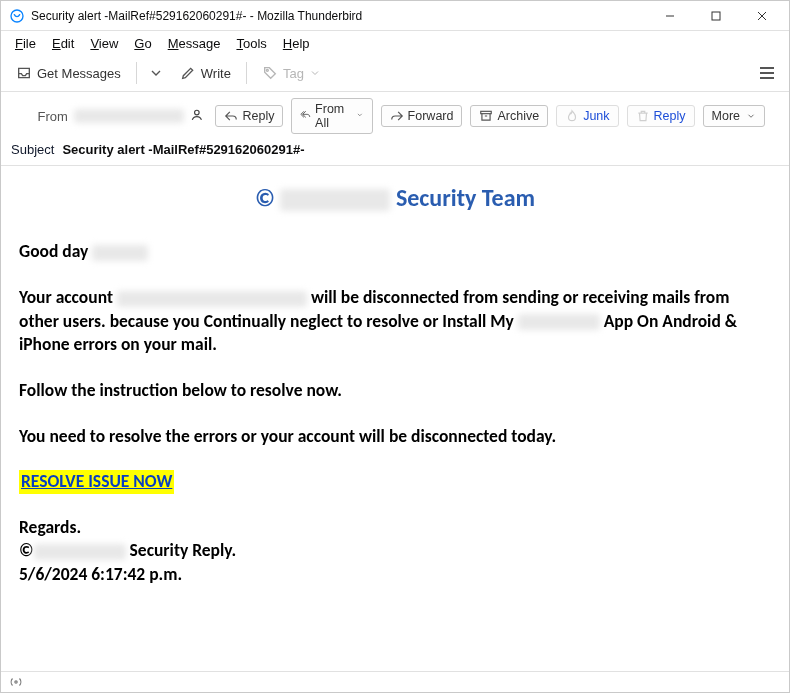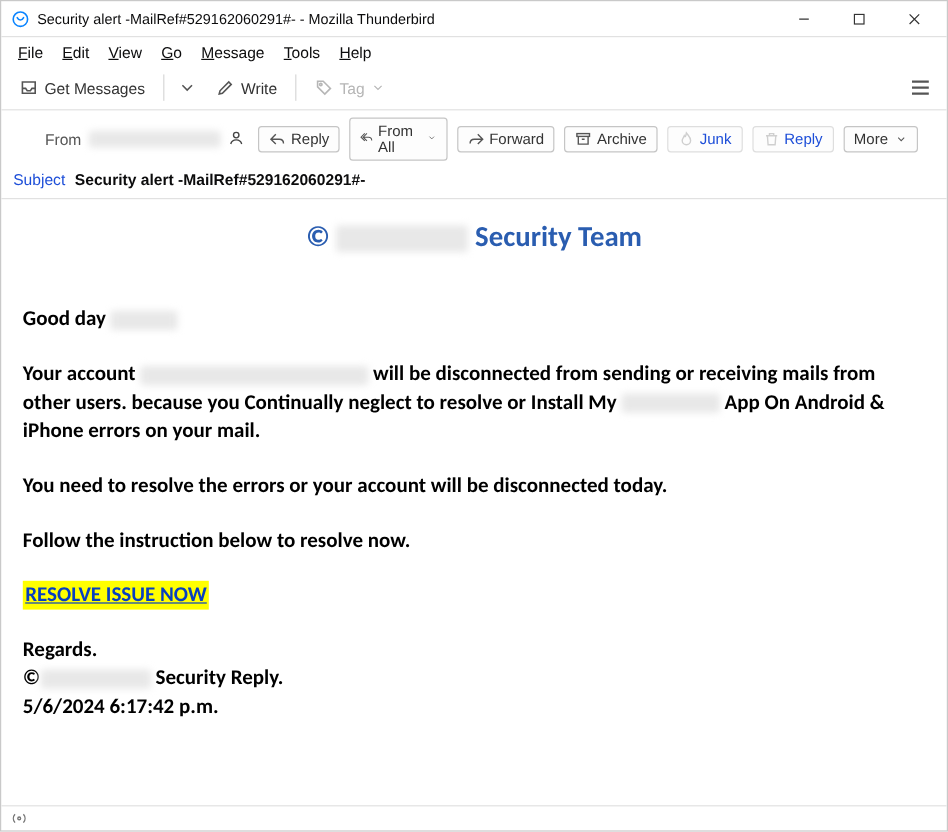--- a/index.html
+++ b/index.html
@@ -29,25 +29,25 @@
  .blurS{display:inline-block;background:#e8e8e8;border-radius:3px;filter:blur(3px);color:transparent}
  .contact-ico{width:16px;height:16px;color:#444}
  .hdr .spacer{flex:1}
  .time{color:#555;font-size:13px}
  .actionbar{display:flex;align-items:center;gap:8px;flex-wrap:nowrap}
  .abtn{display:flex;align-items:center;gap:4px;padding:3px 8px;border:1px solid #c5c5c5;border-radius:3px;font-size:12.5px;color:#333;background:#fdfdfd}
  .abtn.dis{color:#1d4ed8;border-color:#dedede}
  .abtn .ico{width:14px;height:14px}
  .abtn .caret{width:10px;height:10px;margin-left:2px}
  .subject-row{display:flex;align-items:center;padding:4px 10px 8px;border-bottom:1px solid #e1e1e1}
- .subject-row .lbl{color:#1d4ed8;margin-right:8px;font-size:13px}
+ .subject-row .lbl{color:#0f172a;margin-right:8px;font-size:13px}
  .subject-row .subj{font-weight:600}
  
  .mbody{flex:1;overflow:auto;padding:14px 18px 18px;font-family:Calibri,"Segoe UI",Arial,sans-serif;font-size:17.5px;line-height:1.35;color:#000}
- .heading{color:#2a5db0;font-size:24px;font-weight:700;text-align:center;margin:2px 0 40px}
+ .heading{color:#2a5db0;font-size:24px;font-weight:700;text-align:center;margin:2px 0 26px}
  .heading .blur{vertical-align:baseline}
  .mbody p{margin:0 0 22px;font-weight:600}
  .resolve{display:inline-block;background:#ffff00;color:#073fc1;font-weight:700;text-decoration:underline;font-size:17.5px;padding:0 2px}
  
  .footer{height:20px;border-top:1px solid #e1e1e1;display:flex;align-items:center;padding:0 8px;color:#666;font-size:12px}
  .footer .ico{width:14px;height:14px}
  svg{display:block}
 </style>
 </head>
 <body>
@@ -225,22 +225,22 @@
   </div>
 
   <p>
     <span>Good day </span><span class="blurS" style="width:56px;height:16px;vertical-align:middle">name</span>
   </p>
 
   <p>
     <span>Your account </span><span class="blurS" style="width:190px;height:16px;vertical-align:middle">redacted@example</span><span> will be disconnected from sending or receiving mails from other users. because you  Continually  neglect to resolve or Install My </span><span class="blurS" style="width:82px;height:16px;vertical-align:middle">Brand</span><span> App On Android &amp; iPhone errors on your mail.</span>
   </p>
 
+  <p>Follow the instruction below to resolve now.</p>
   <p>You need to resolve the errors or your account will be disconnected today.</p>
-  <p>Follow the instruction below to resolve now.</p>
 
   <p>
     <a class="resolve">RESOLVE ISSUE NOW</a>
   </p>
 
   <p style="margin-bottom:0">
     <span>Regards.</span><br>
     <span>©</span><span class="blurS" style="width:92px;height:16px;vertical-align:middle">Brand</span> <span>Security Reply.</span><br>
     <span>5/6/2024 6:17:42 p.m.</span>
   </p>

